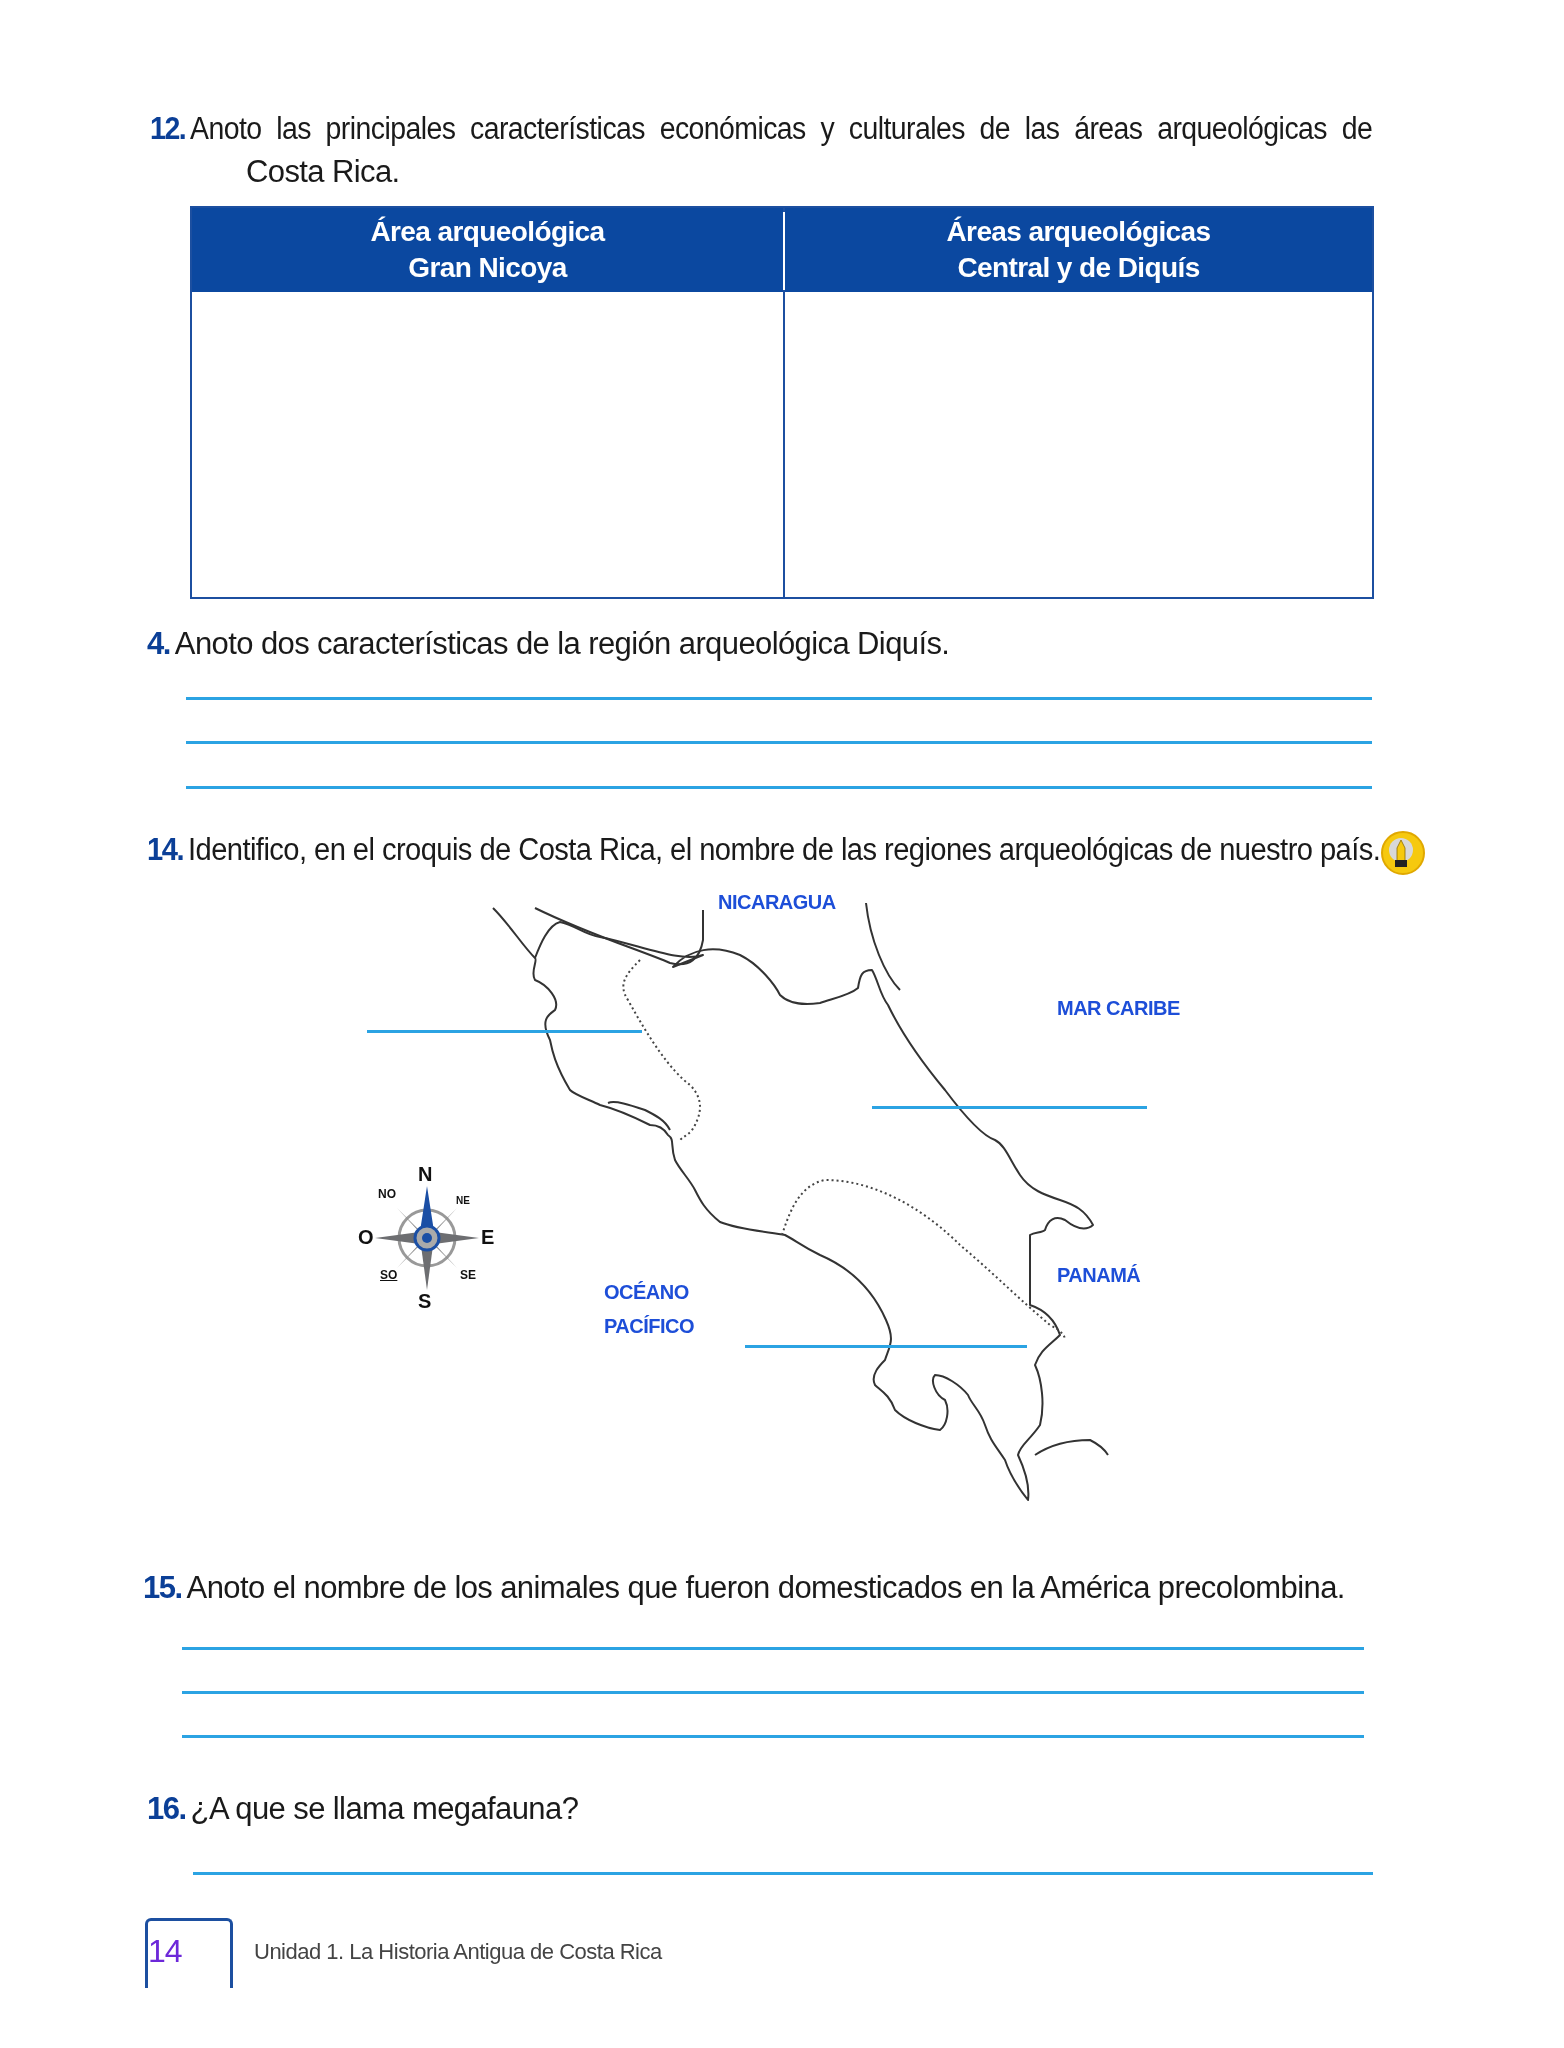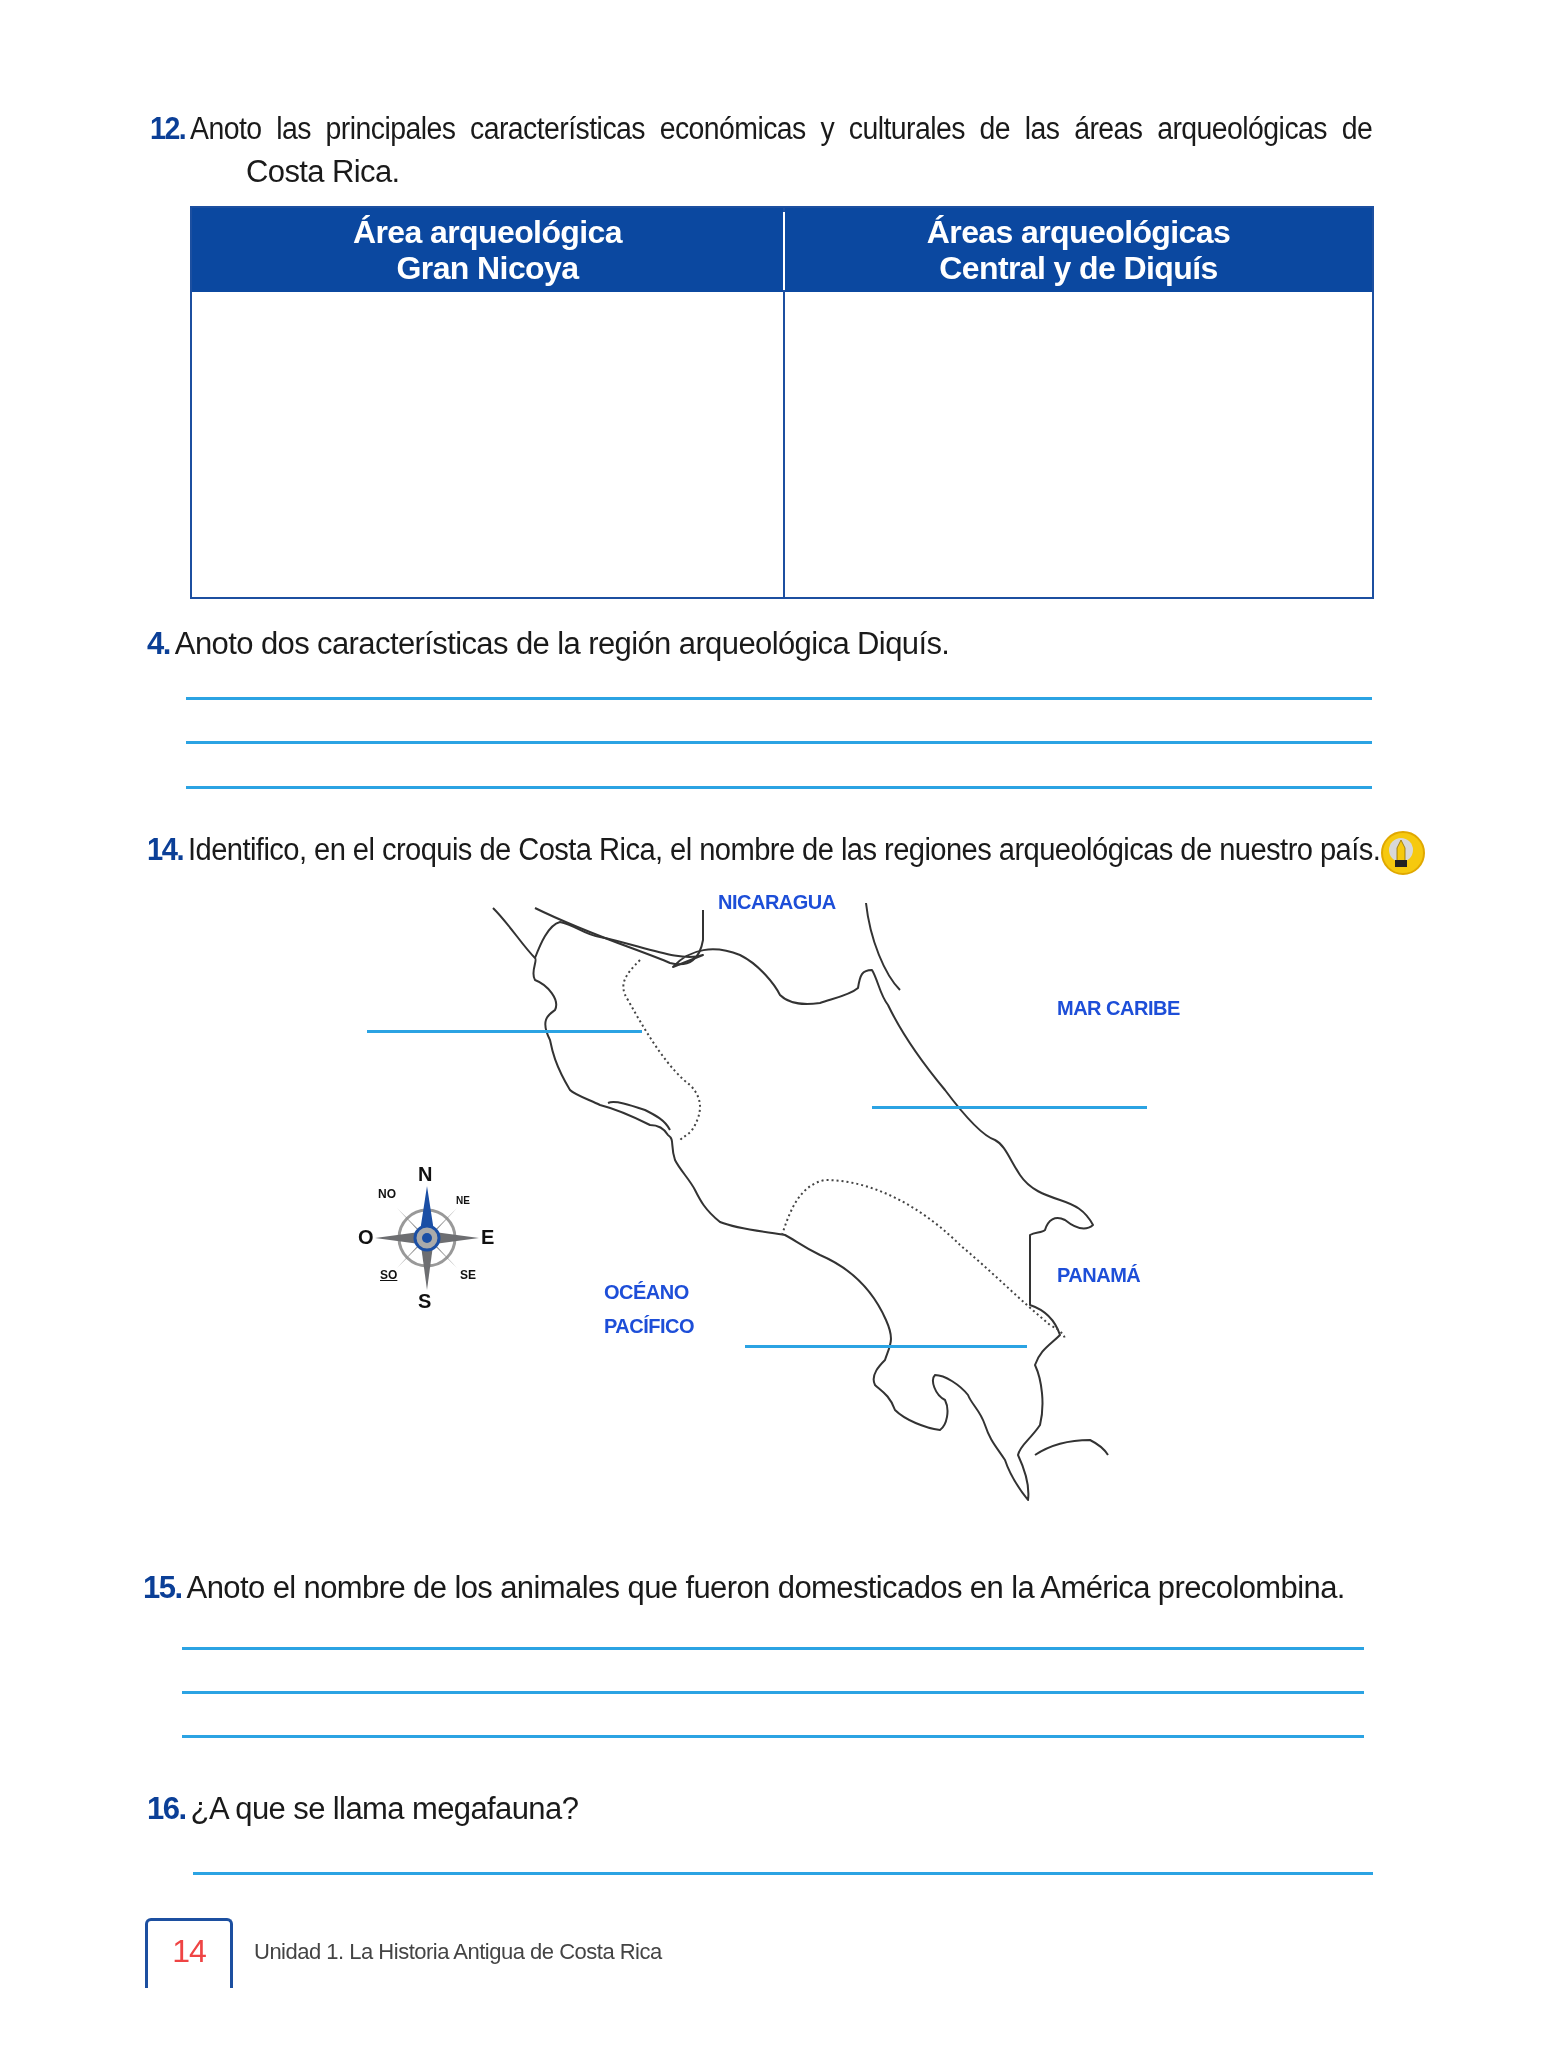--- a/index.html
+++ b/index.html
@@ -6,30 +6,30 @@
   body { width:1564px; height:2048px; position:relative; overflow:hidden;
          font-family:"Liberation Sans", sans-serif; color:#1a1a1a; }
   .abs { position:absolute; }
   .q { position:absolute; font-size:31px; line-height:43px; letter-spacing:-0.6px; transform-origin:left top; }
   .qnum { color:#0b3f97; font-weight:bold; letter-spacing:-1.5px; margin-right:5px; }
   .wline { position:absolute; height:3px; background:#2ba3e3; }
   
   .tbl { position:absolute; left:190px; top:206px; width:1184px; height:393px; border:2px solid #1c4fa0; box-sizing:border-box; }
   .thead { position:absolute; left:0; top:0; right:0; height:84px; background:#0b48a0; }
   .th { position:absolute; top:0; height:84px; display:flex; align-items:center; justify-content:center; text-align:center;
-        color:#fff; font-weight:bold; font-size:32px; line-height:36px; letter-spacing:-0.6px; }
+        color:#fff; font-weight:bold; font-size:28px; line-height:36px; letter-spacing:-0.6px; }
   .tdiv { position:absolute; top:0; bottom:0; left:591px; width:2px; background:#1c4fa0; }
   .tdiv-head { position:absolute; top:4px; height:78px; left:591px; width:2px; background:#ffffff; }
   .cell { position:absolute; top:84px; bottom:0; }
   
   .mlabel { position:absolute; font-weight:bold; font-size:20px; letter-spacing:-0.5px; color:#1d4ed8; line-height:33px; }
   .clabel { position:absolute; font-weight:bold; color:#111; }
   
   .pagebox { position:absolute; left:145px; top:1918px; width:88px; height:70px; border:3px solid #1c4fa0; border-bottom:none; border-radius:6px 6px 0 0; box-sizing:border-box; }
-  .pagenum { position:absolute; left:0; right:0; top:12px; text-align:center; font-size:32px; color:#ef4444; letter-spacing:-1px; }
+  .pagenum { position:absolute; left:0; right:0; top:12px; text-align:left; font-size:32px; color:#6d28d9; letter-spacing:-1px; }
   .footer-text { position:absolute; left:254px; top:1939px; font-size:22px; color:#444; letter-spacing:-0.5px; }
   .bulb { position:absolute; left:1380px; top:830px; width:46px; height:46px; }
 </style>
 </head>
 <body>
 
 <div class="q" style="left: 150px; top: 107px; transform: scaleX(0.916729);">
   <span class="qnum">12.</span><span style="word-spacing:8px;">Anoto las principales características económicas y culturales de las áreas arqueológicas de</span>
 </div>
 <div class="q" style="left:198px; top:150px;margin-left:48px;">Costa Rica.</div>

